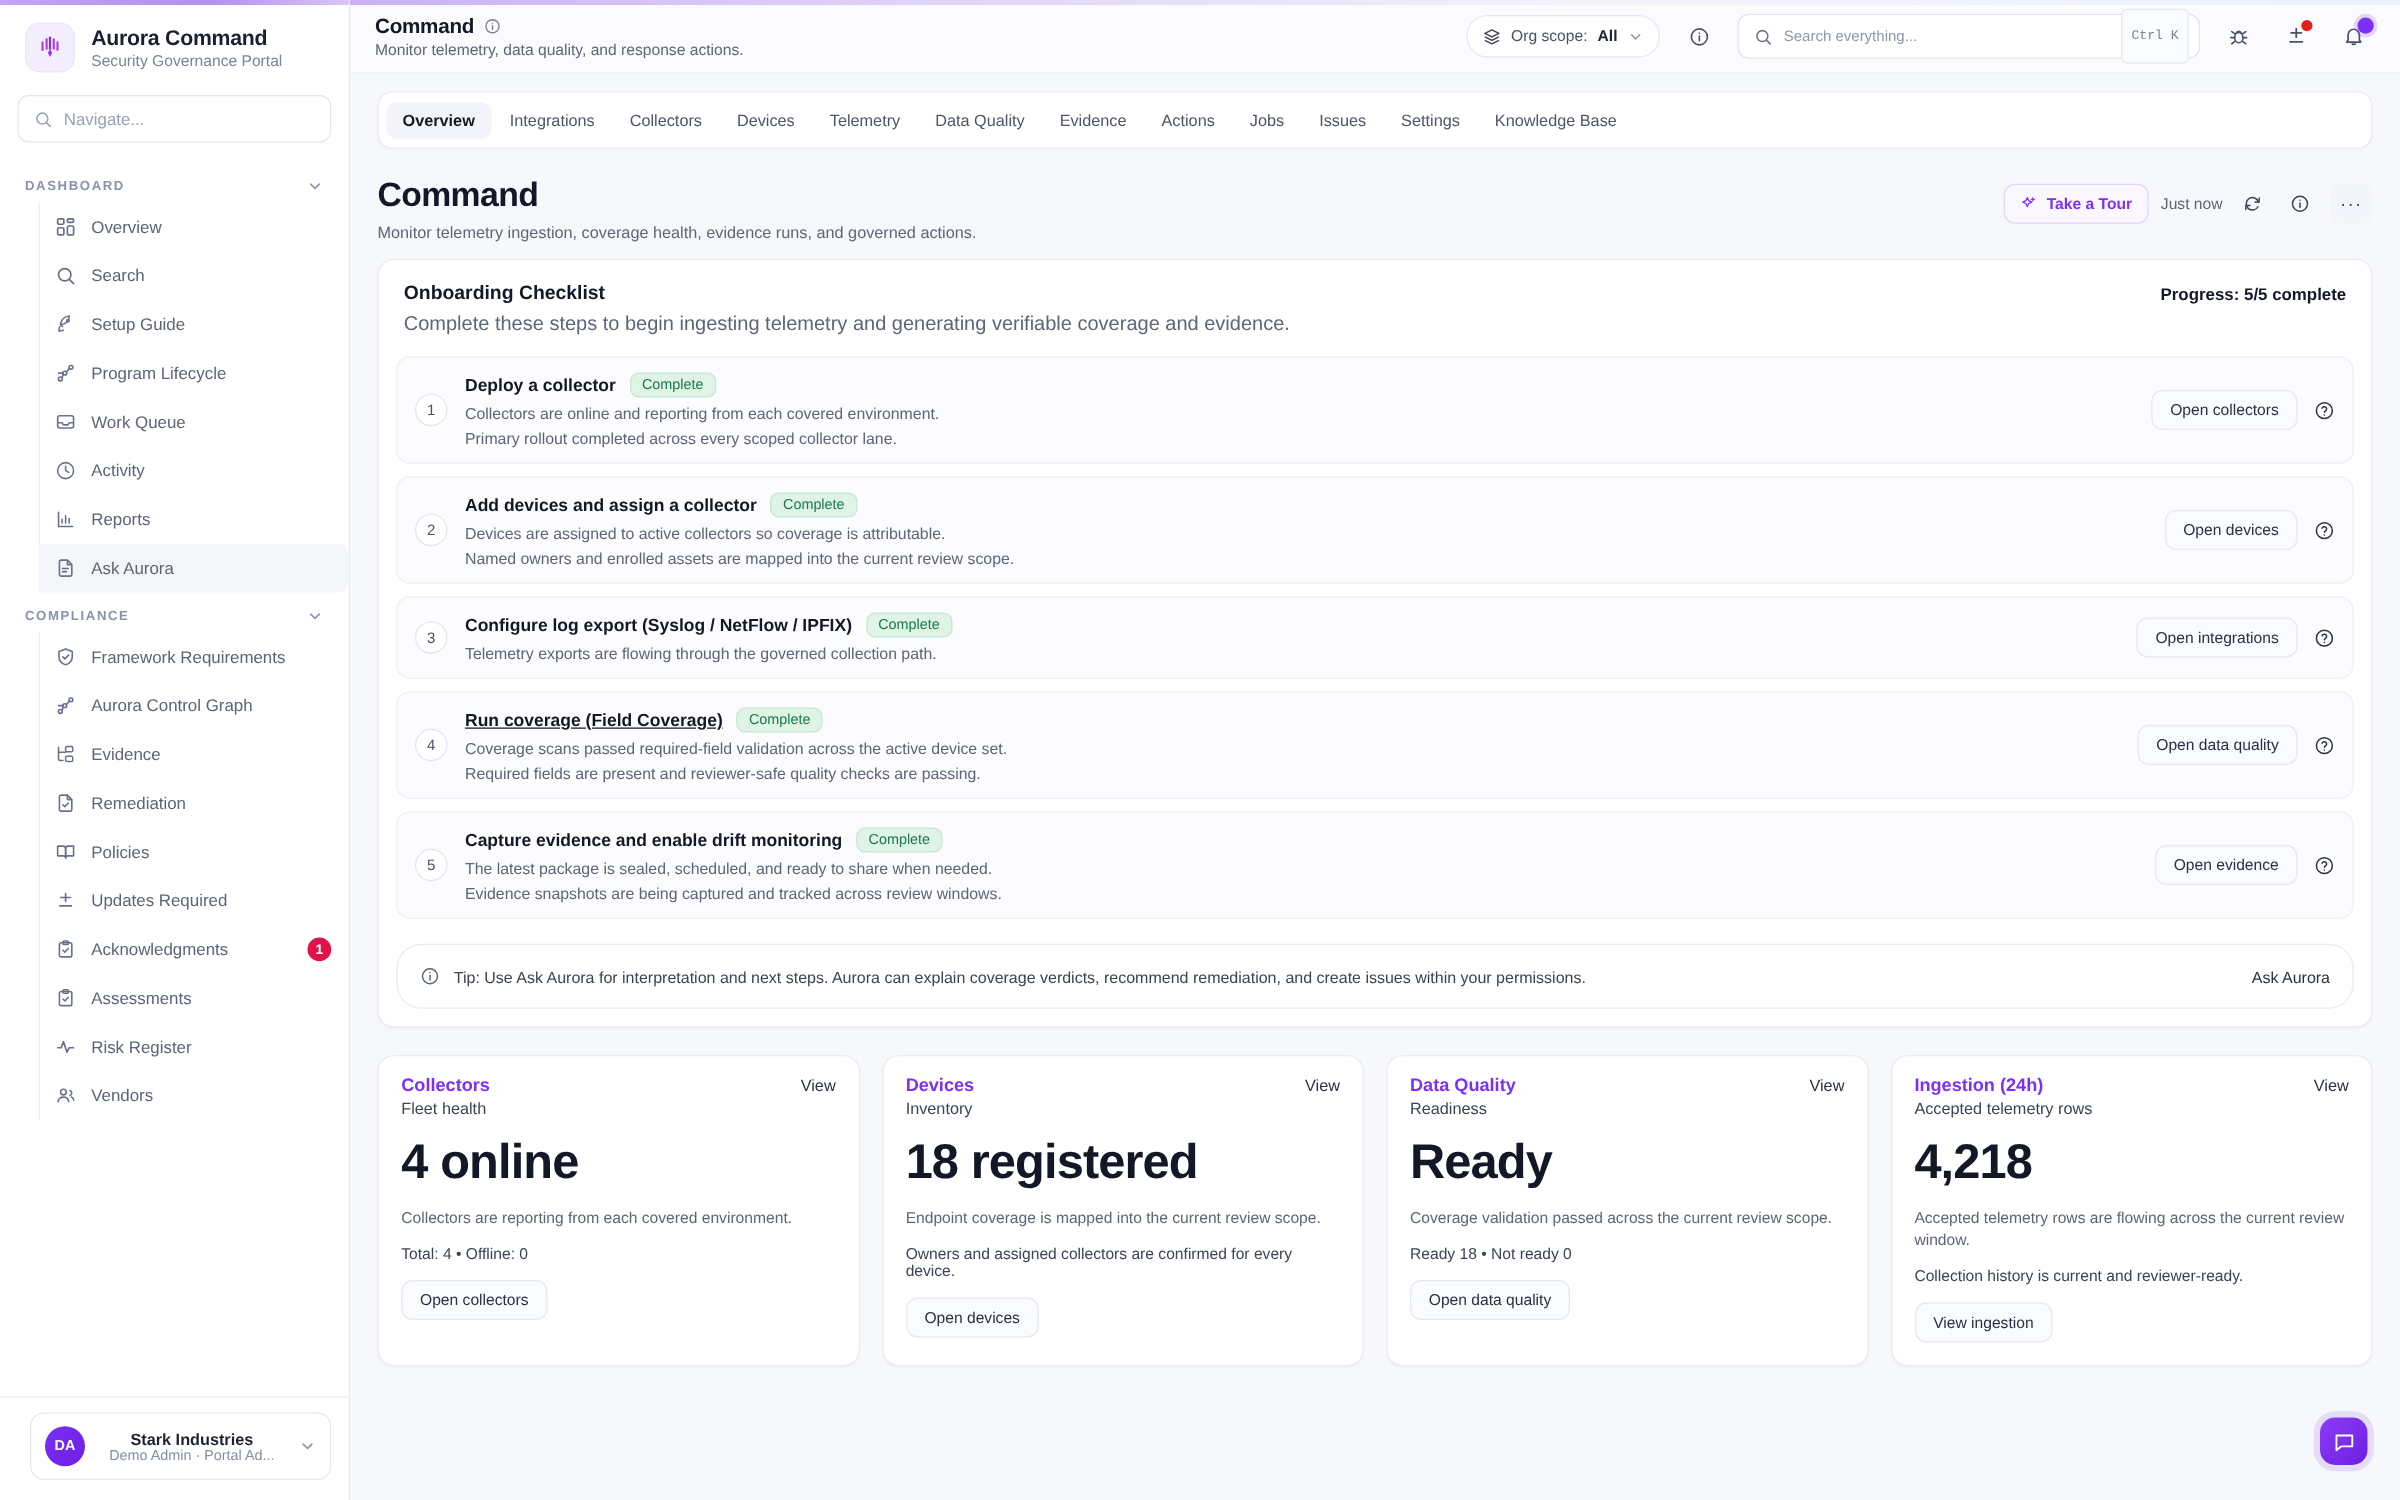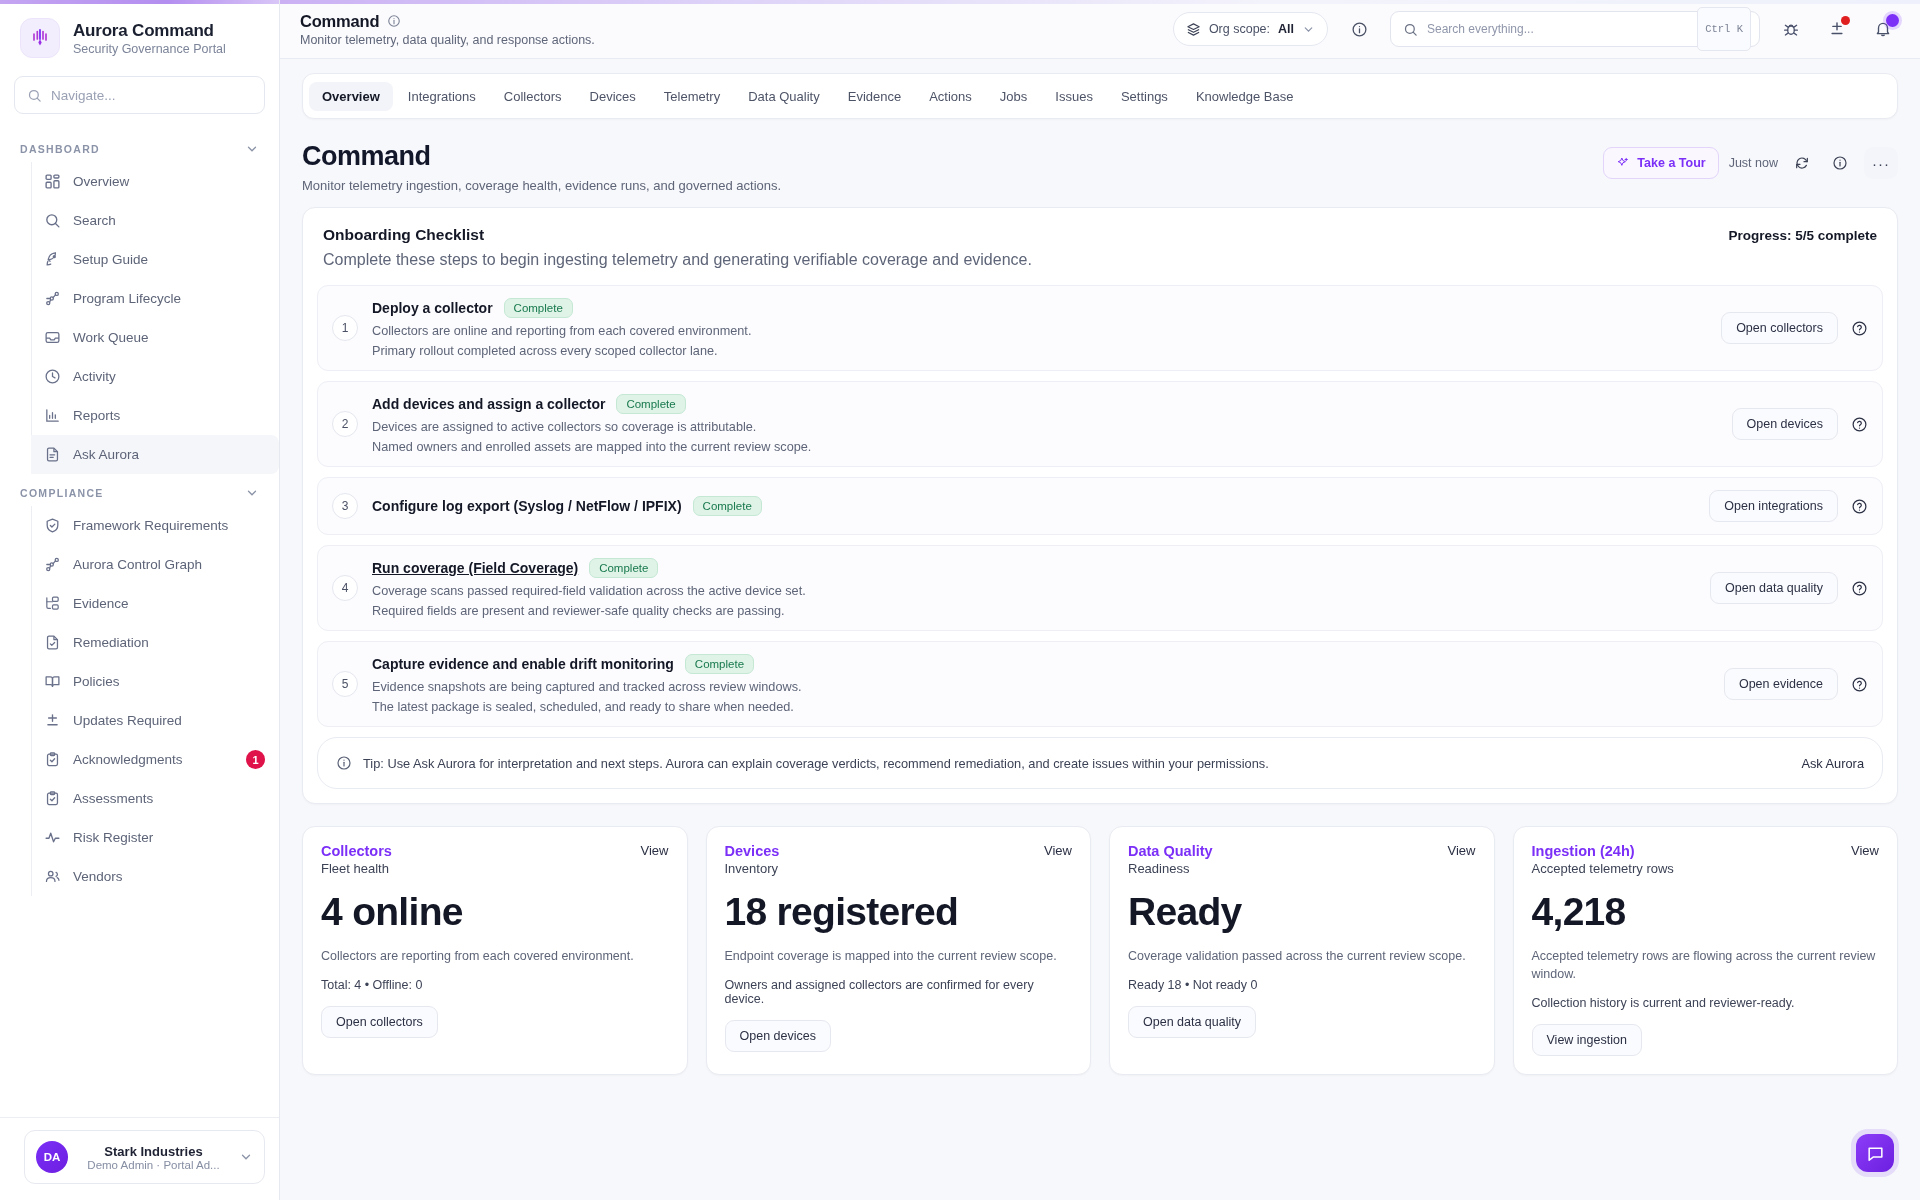--- a/index.html
+++ b/index.html
@@ -176,21 +176,21 @@
   .chk-line { font-size:12.7px; color:#5e6578; }
   .chk-actions { display:flex; align-items:center; gap:10px; align-self:center; flex:0 0 auto; }
   .open-btn {
     border:1px solid #e6e8f0; background:#fafbfe; border-radius:9px;
     height:32px; padding: 0 14px; font-size:12.5px; color:#2b3044;
     display:flex;align-items:center;
   }
   .q-ico { width:22px;height:22px;display:flex;align-items:center;justify-content:center;color:#2b3044; }
 
   .tipbar {
-    margin-top:0; background:#fff; border:1px solid #e9ebf2; border-radius:20px;
+    margin-top:10px; background:#fff; border:1px solid #e9ebf2; border-radius:20px;
     display:flex; align-items:center; gap:11px; padding: 14px 18px; min-height:52px;
   }
   .tipbar .txt { flex:1; font-size:12.8px; color:#3d4356; }
   .tip-btn { font-size:12.8px; color:#2b3044; }
 
   
   .metrics { display:grid; grid-template-columns: repeat(4, 1fr); gap:18px; margin-top:22px; }
   .metric {
     background:#fff; border:1px solid #e9ebf2; border-radius:13px;
     padding: 16px 18px 18px 18px; box-shadow: 0 1px 2px rgba(20,24,38,0.03);
@@ -679,20 +679,21 @@
             </div>
           </div>
 
           <div class="chk-item">
             <div class="chk-num">3</div>
             <div class="chk-main">
               <div class="chk-row1">
                 <span class="chk-name">Configure log export (Syslog / NetFlow / IPFIX)</span>
                 <span class="pill-complete">Complete</span>
               </div>
+              <div class="chk-line">Telemetry exports are flowing through the governed collection path.</div>
             </div>
             <div class="chk-actions">
               <div class="open-btn">Open integrations</div>
               <div class="q-ico">
                 <svg width="17" height="17" viewBox="0 0 24 24" fill="none" stroke="currentColor" stroke-width="1.7">
                     <circle cx="12" cy="12" r="9"></circle>
                     <path d="M9.4 9.3a2.7 2.7 0 0 1 5.2 1c0 1.8-2.6 2-2.6 3.6" stroke-linecap="round"></path>
                     <circle cx="12" cy="17" r="0.9" fill="currentColor" stroke="none"></circle>
                   </svg>
               </div>
@@ -721,22 +722,22 @@
             </div>
           </div>
 
           <div class="chk-item">
             <div class="chk-num">5</div>
             <div class="chk-main">
               <div class="chk-row1">
                 <span class="chk-name">Capture evidence and enable drift monitoring</span>
                 <span class="pill-complete">Complete</span>
               </div>
+              <div class="chk-line">The latest package is sealed, scheduled, and ready to share when needed.</div>
               <div class="chk-line">Evidence snapshots are being captured and tracked across review windows.</div>
-              <div class="chk-line">The latest package is sealed, scheduled, and ready to share when needed.</div>
             </div>
             <div class="chk-actions">
               <div class="open-btn">Open evidence</div>
               <div class="q-ico">
                 <svg width="17" height="17" viewBox="0 0 24 24" fill="none" stroke="currentColor" stroke-width="1.7">
                     <circle cx="12" cy="12" r="9"></circle>
                     <path d="M9.4 9.3a2.7 2.7 0 0 1 5.2 1c0 1.8-2.6 2-2.6 3.6" stroke-linecap="round"></path>
                     <circle cx="12" cy="17" r="0.9" fill="currentColor" stroke="none"></circle>
                   </svg>
               </div>

